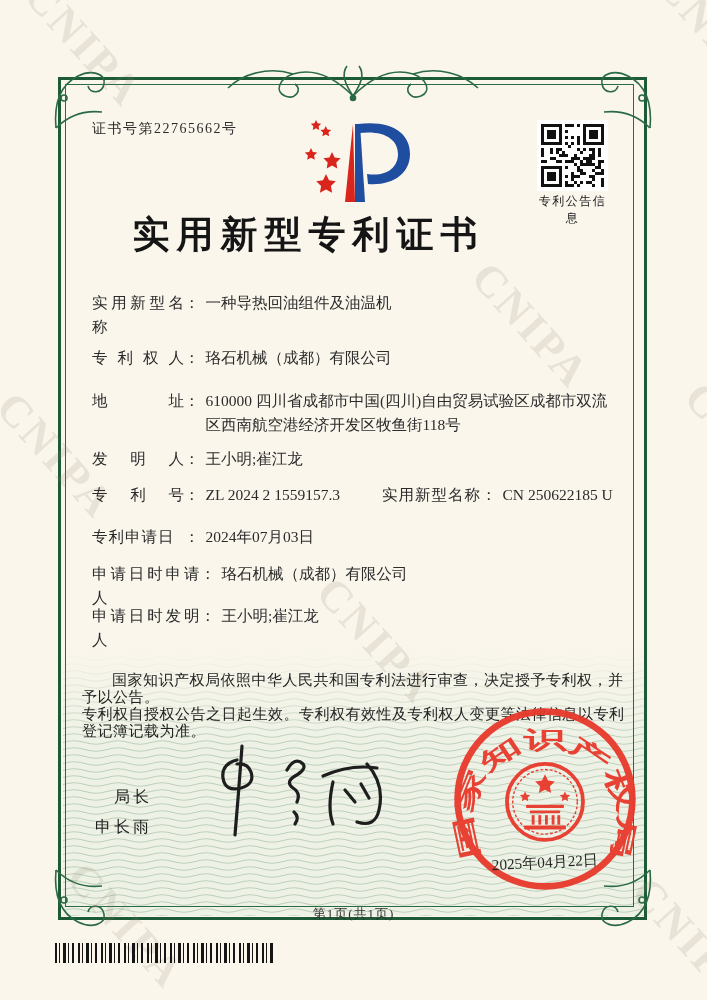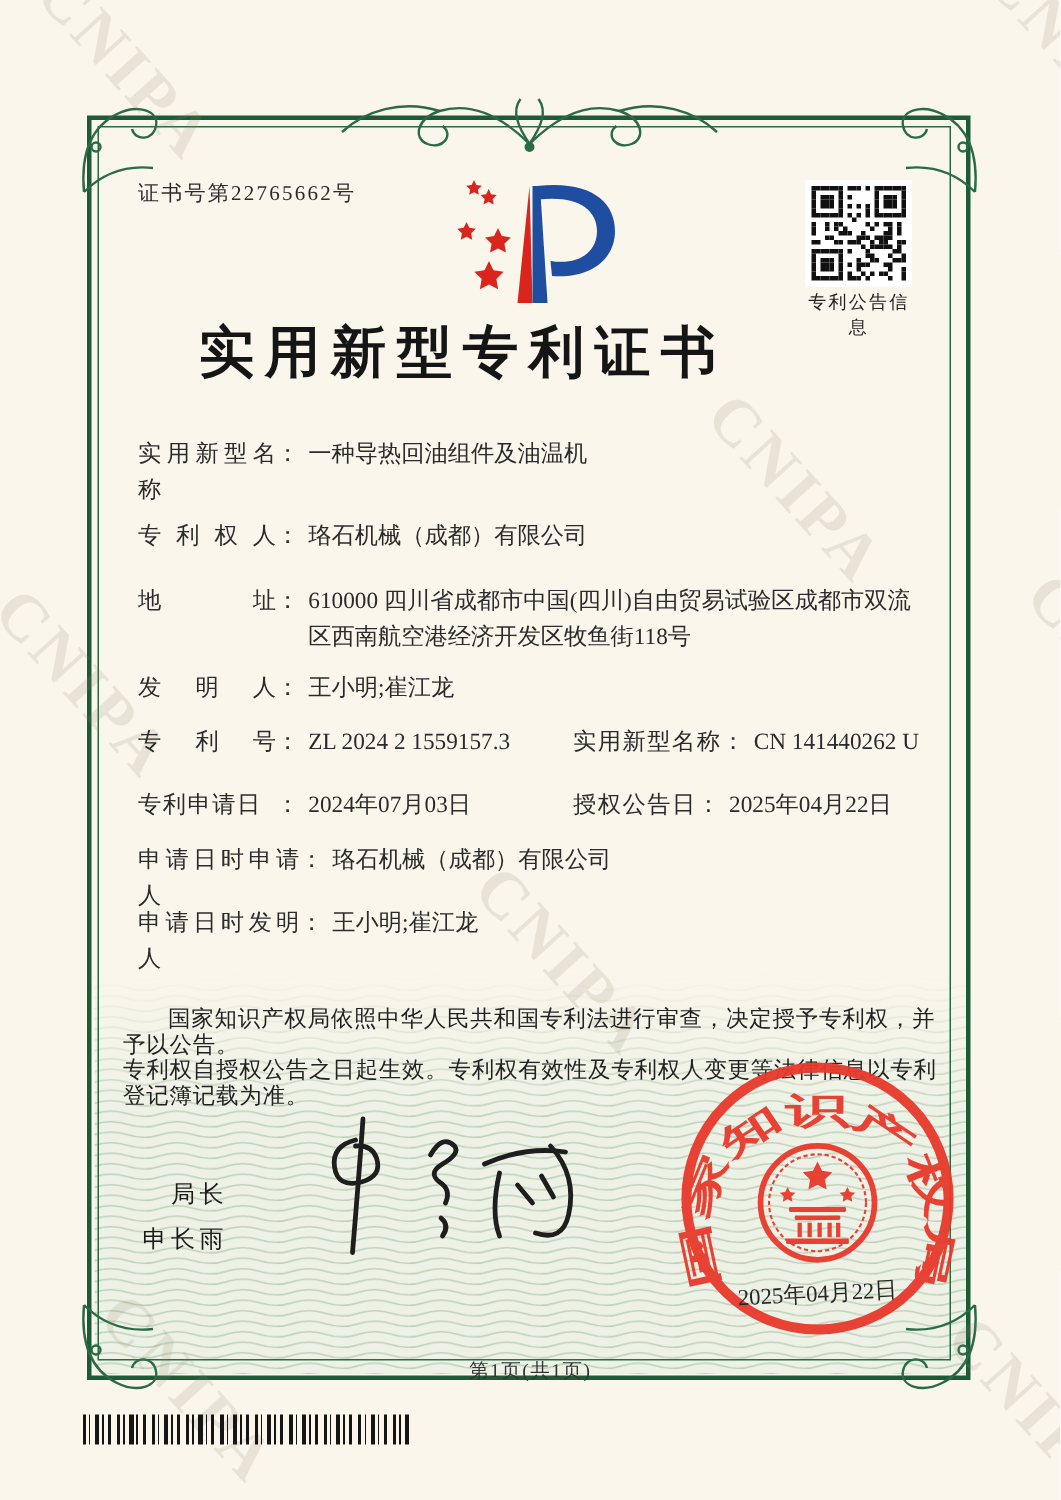--- a/index.html
+++ b/index.html
@@ -621,29 +621,26 @@
     <span class="lbl">地址</span><span class="colon">：</span><span class="val">610000 四川省成都市中国(四川)自由贸易试验区成都市双流区西南航空港经济开发区牧鱼街118号</span>
   </div>
 
   <div class="row" style="top:447px;">
     <span class="lbl">发明人</span><span class="colon">：</span><span class="val">王小明;崔江龙</span>
   </div>
 
   <div class="row" style="top:483px;">
     <span class="lbl">专利号</span><span class="colon">：</span><span class="val">ZL 2024 2 1559157.3</span>
     <span class="pair-right">
-      <span class="lbl2">实用新型名称</span><span class="colon">：</span><span class="val">CN 141440262 U</span>
+      <span class="lbl2">实用新型名称</span><span class="colon">：</span><span class="val">CN 250622185 U</span>
     </span>
   </div>
 
   <div class="row" style="top:525px;">
     <span class="lbl" style="text-align-last:auto;letter-spacing:1px;">专利申请日</span><span class="colon">：</span><span class="val">2024年07月03日</span>
-    <span class="pair-right">
-      <span class="lbl2">授权公告日</span><span class="colon">：</span><span class="val">2025年04月22日</span>
-    </span>
   </div>
 
   <div class="row" style="top:604px;">
     <span class="lbl w7">申请日时发明人</span><span class="colon">：</span><span class="val">王小明;崔江龙</span>
   </div>
 
   <div class="row" style="top:562px;">
     <span class="lbl w7">申请日时申请人</span><span class="colon">：</span><span class="val">珞石机械（成都）有限公司</span>
   </div>
 

